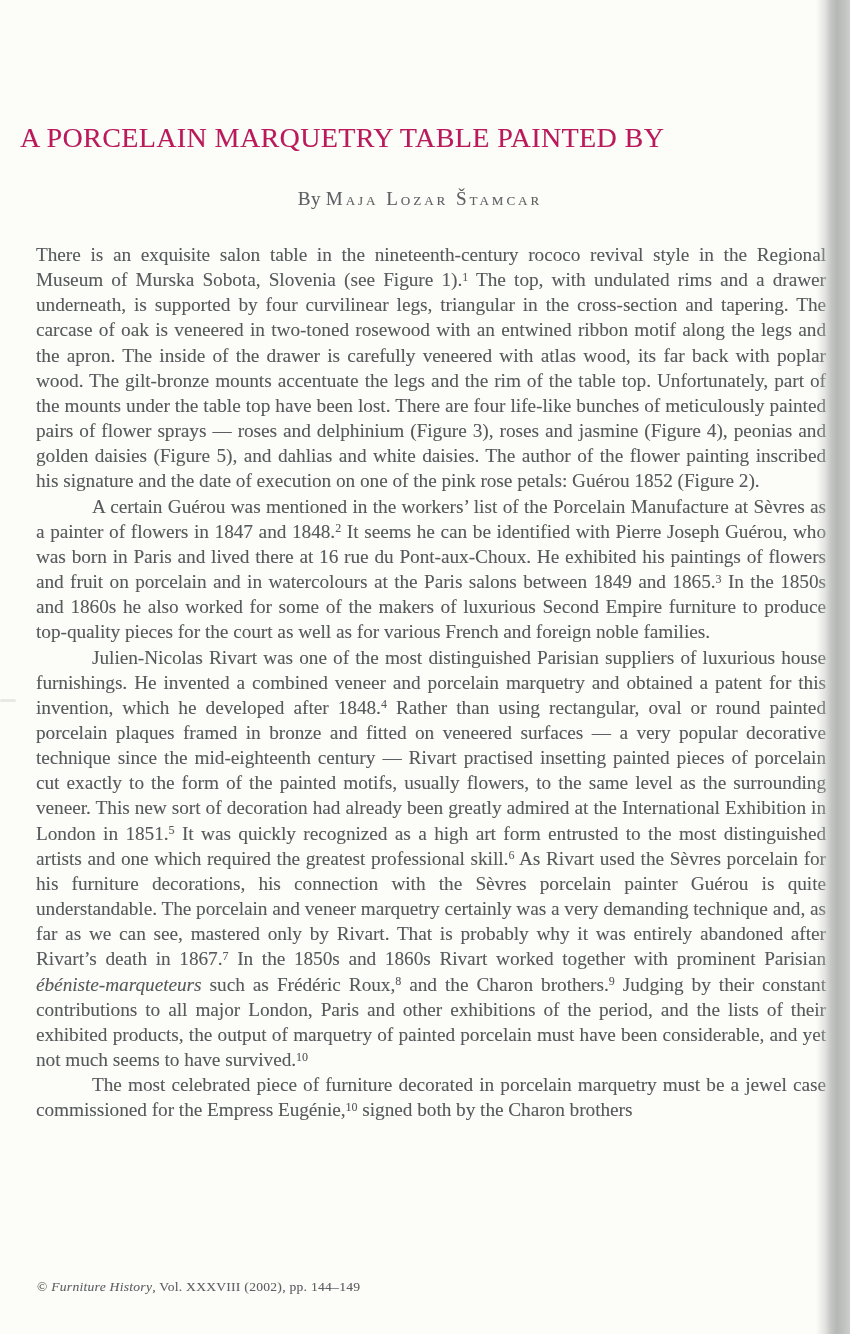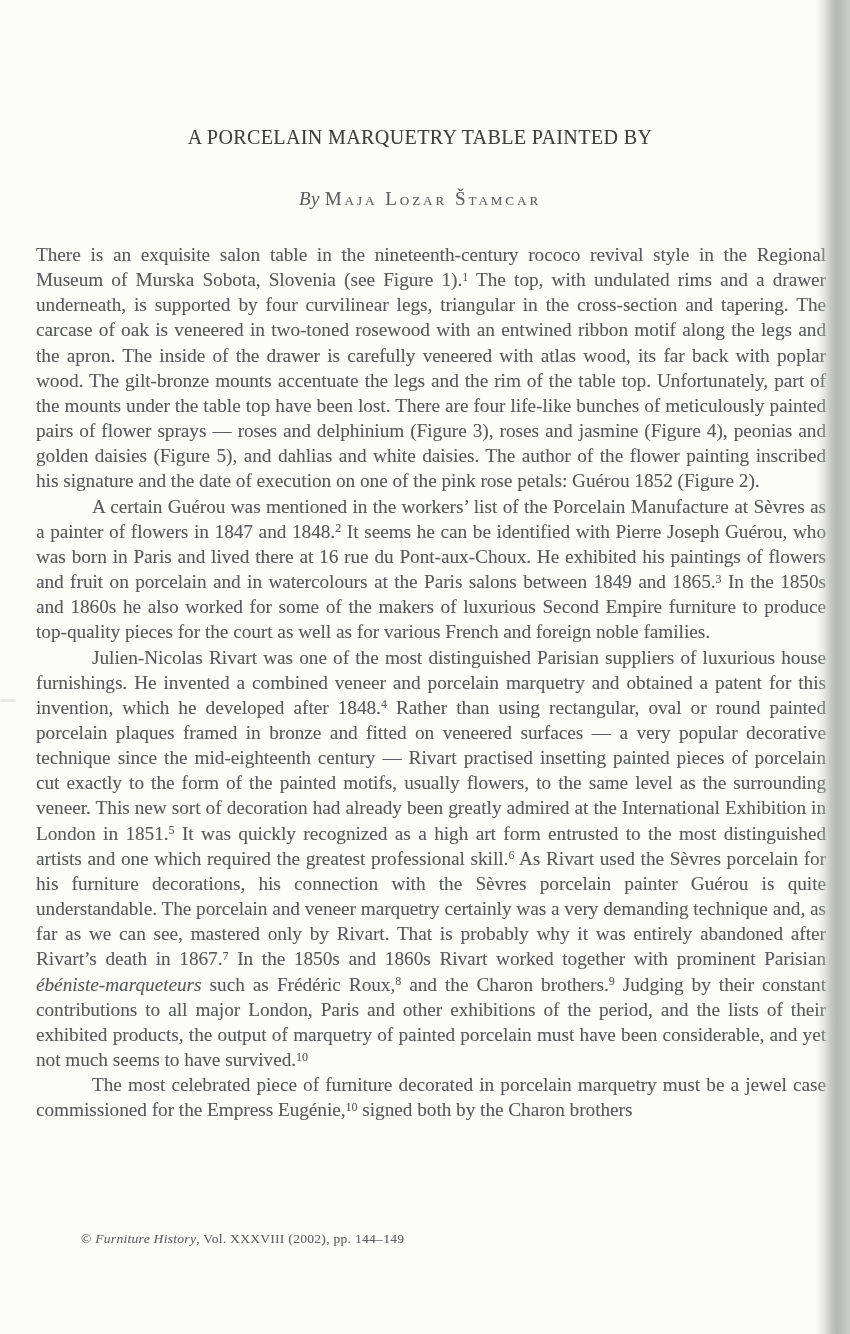--- a/index.html
+++ b/index.html
@@ -8,36 +8,35 @@
     position: relative;
     background: #fcfcf9;
     overflow: hidden;
     font-family: "Liberation Serif", serif;
   }
   .page { position: absolute; inset: 0; background: #fcfcf9; }
 
   .title-block {
     position: absolute;
     top: 121px; left: 20px; width: 800px;
-    text-align: center;
-    color: #404040;
-    font-size: 20px;
+    color: #be185d;
+    font-size: 28px;
     line-height: 33px;
     letter-spacing: 0.4px;
     text-shadow: 0.4px 0.4px 0.6px rgba(110,108,100,0.35);
   }
   .byline {
     position: absolute;
     top: 188px; left: 20px; width: 800px;
     text-align: center;
     color: #5e6164;
     font-size: 19px;
     text-shadow: 0.3px 0.3px 0.5px rgba(110,108,100,0.3);
   }
-  .byline .by { font-style: italic; letter-spacing: 0.5px; }
+  .byline .by { letter-spacing: 0.5px; }
   .byline .author { font-variant: small-caps; letter-spacing: 3px; }
 
   .article-body {
     position: absolute;
     top: 242px; left: 36px; width: 790px;
     font-size: 19.2px;
     line-height: 25.15px;
     text-align: justify;
     color: #565a5c;
     text-shadow: 0.3px 0.3px 0.5px rgba(115,112,102,0.35);
@@ -48,26 +47,25 @@
     font-size: 0.62em;
     line-height: 0;
     vertical-align: baseline;
     position: relative;
     top: -0.45em;
   }
   .article-body em { font-style: italic; }
 
   .footer-line {
     position: absolute;
-    left: 37px; top: 1231px;
+    left: 37px; top: 1279px;
     font-size: 13.5px;
     color: #5d6163;
     letter-spacing: 0.3px;
     text-shadow: 0.3px 0.3px 0.4px rgba(115,112,102,0.3);
-    margin-left: 44px;
   }
   .footer-line em { font-style: italic; }
 
   
   .scan-band {
     position: absolute;
     top: 0; right: 0;
     width: 34px; height: 100%;
     background: linear-gradient(to right,
       rgba(190,192,189,0) 0px,

